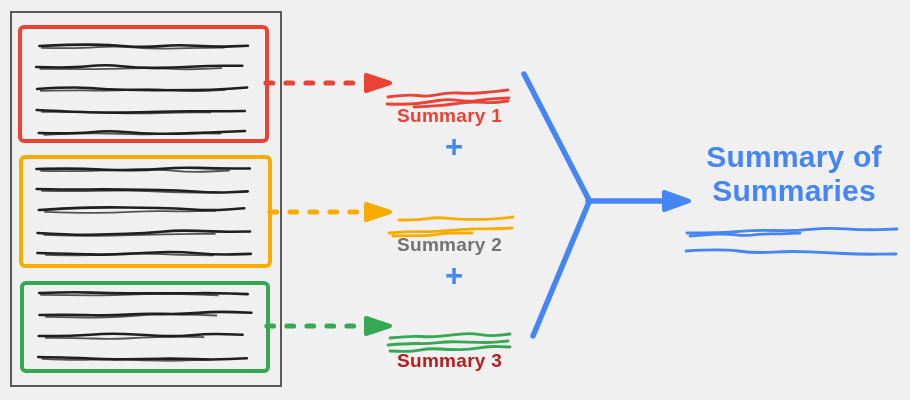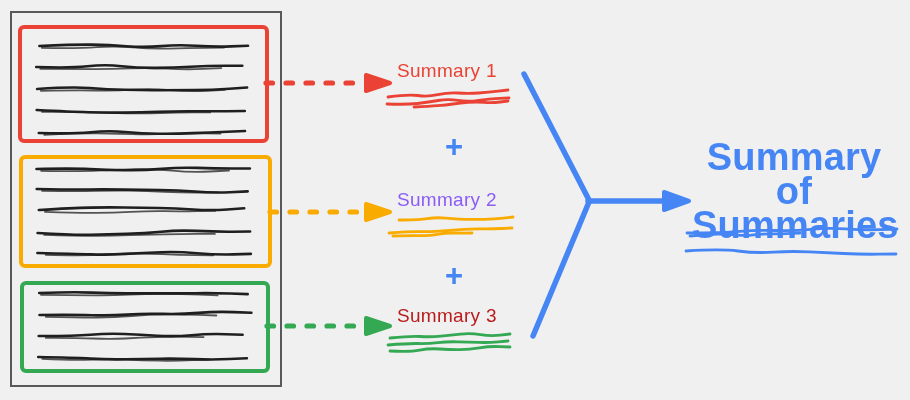--- a/index.html
+++ b/index.html
@@ -27,32 +27,32 @@
     position:absolute;
     border-style:solid;border-width:4px;
     border-radius:6px;
     background:transparent;
   }
   .section.red{left:18px;top:25px;width:243px;height:110px;}
   .section.yellow{left:19px;top:155px;width:245px;height:105px;}
   .section.green{left:20px;top:281px;width:242px;height:84px;}
   .summary-label{
     position:absolute;left:397px;width:130px;
-    font-size:19px;font-weight:400;letter-spacing:.3px;
-    line-height:20px;white-space:nowrap;
+    font-size:19px;font-weight:700;letter-spacing:.3px;
+    line-height:20px;white-space:nowrap;margin-top:45px;
   }
   .plus{
     position:absolute;left:438px;width:32px;height:34px;
     text-align:center;line-height:34px;
     font-size:31px;font-weight:700;
   }
   .final-title{
     position:absolute;left:692px;top:140px;width:204px;
     text-align:center;
-    font-size:38px;font-weight:700;line-height:34px;
+    font-size:30px;font-weight:700;line-height:34px;
     letter-spacing:.2px;
   }
 </style>
 </head>
 <body>
 
 <div class="canvas">
 
   <svg id="sketch" viewBox="0 0 910 400">
       <g>
@@ -129,21 +129,21 @@
       </g>
     </svg>
 
   <div class="doc-box" style="border-color: rgb(88, 89, 91);">
   </div>
   <div class="section red" style="border-color: rgb(234, 67, 53);"></div>
   <div class="section yellow" style="border-color: rgb(249, 171, 0);"></div>
   <div class="section green" style="border-color: rgb(52, 168, 83);"></div>
 
   <div class="summary-label" style="top: 61px; color: rgb(234, 67, 53);">Summary 1</div>
-  <div class="summary-label" style="top: 190px; color: #8b5cf6;">Summary 2</div>
+  <div class="summary-label" style="top: 190px; color: #737373;">Summary 2</div>
   <div class="summary-label" style="top: 306px; color: #b91c1c;">Summary 3</div>
 
   <div class="plus" style="top: 130px; color: rgb(69, 133, 244);">+</div>
   <div class="plus" style="top: 259px; color: rgb(69, 133, 244);">+</div>
 
   <div class="final-title" style="color: rgb(69, 133, 244);">Summary of Summaries</div>
 
 </div>
 
 </body></html>

